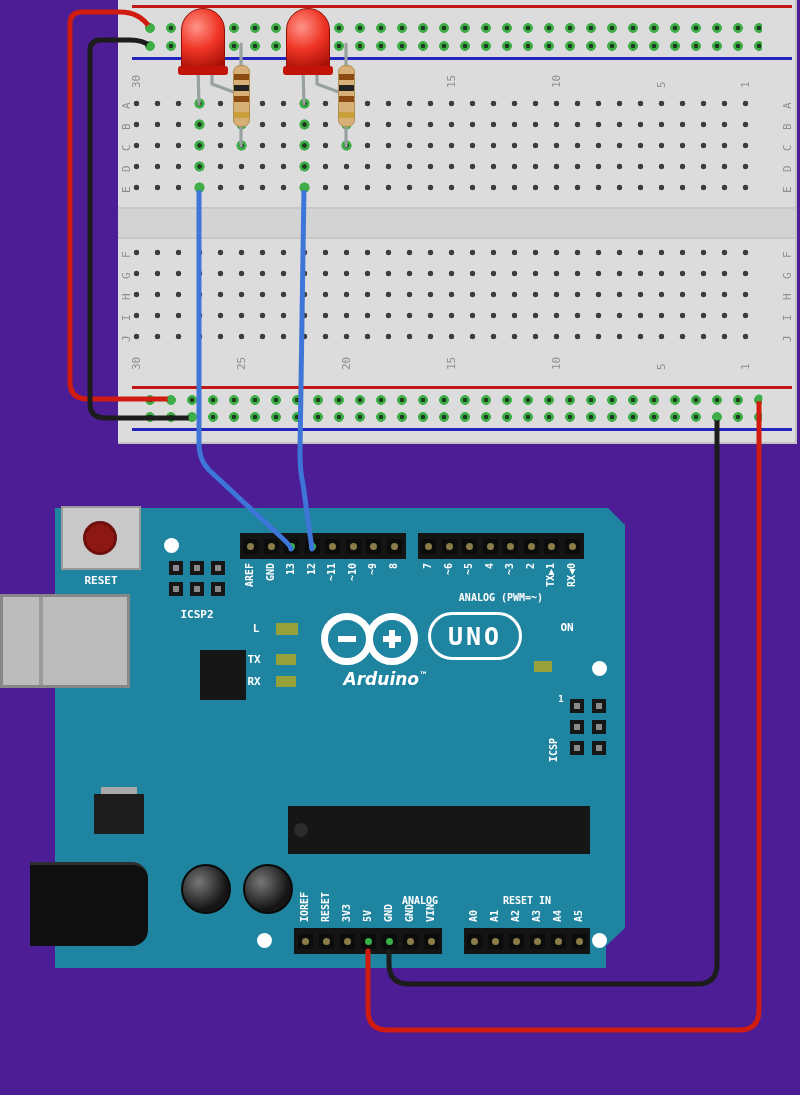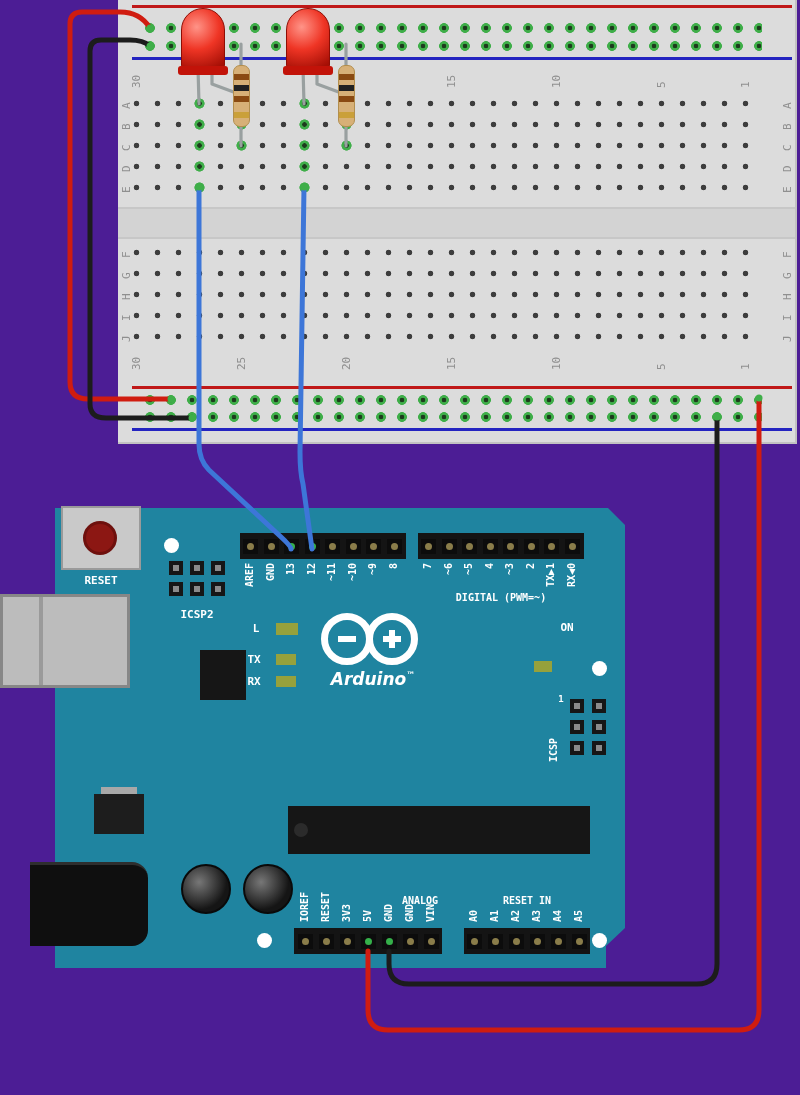--- a/index.html
+++ b/index.html
@@ -46,21 +46,21 @@
   .mhole{position:absolute;width:15px;height:15px;border-radius:50%;background:#fff;z-index:3}
   .reset-block{position:absolute;left:61px;top:506px;width:80px;height:64px;background:#c9c9c9;
       border:2px solid #9a9a9a;z-index:3}
   .reset-btn{position:absolute;left:83px;top:521px;width:34px;height:34px;border-radius:50%;
       background:#8c1713;border:3px solid #6e100d;z-index:4}
   .usb{position:absolute;left:0;top:594px;width:130px;height:94px;background:#bcbcbc;
       border:3px solid #878787;z-index:3}
   .usb-seam{position:absolute;left:36px;top:0;width:4px;height:100%;background:#9a9a9a}
   .ring{position:absolute;width:52px;height:52px;border:7px solid #fff;border-radius:50%;z-index:3}
   .sym{position:absolute;background:#fff}
-  .brand{position:absolute;left:318px;top:669px;width:110px;text-align:center;color:#fff;
+  .brand{position:absolute;left:318px;top:669px;width:110px;text-align:right;color:#fff;
       font:bold italic 17px "DejaVu Sans",sans-serif;z-index:3}
   .brand sup{font-size:9px;font-style:normal}
   .uno{position:absolute;left:428px;top:612px;width:94px;height:48px;border:3px solid #fff;border-radius:24px;
       color:#fff;display:flex;align-items:center;justify-content:center;font-size:25px;font-weight:bold;
       letter-spacing:3px;z-index:3}
   .sled{position:absolute;background:#96a13c;z-index:3}
   .chip{position:absolute;background:#161616;z-index:3}
   .notch{position:absolute;width:14px;height:14px;border-radius:50%;background:#2b2b2b;top:17px;left:6px}
   .reg-body{position:absolute;left:94px;top:794px;width:50px;height:40px;background:#1d1d1d;z-index:3}
   .reg-tab{position:absolute;left:101px;top:787px;width:36px;height:9px;background:#a8a8a8;z-index:3}
@@ -150,21 +150,21 @@
   <span class="lbl" style="left:64px;top:574px;width:74px">RESET</span>
 
   <div class="usb">
     <div class="usb-seam"></div>
   </div>
 
   <span class="lbl" style="left:168px;top:608px;width:58px">ICSP2</span>
 
   <div class="strip" style="left:240px;top:533px;width:166px"></div>
   <div class="strip" style="left:418px;top:533px;width:166px"></div>
-  <span class="caption" style="left:410px;top:592px;width:182px">DIGITAL (PWM=~)</span>
+  <span class="caption" style="left:410px;top:592px;width:182px">ANALOG (PWM=~)</span>
 
   <div class="mhole" style="left:164px;top:538px"></div>
   <div class="mhole" style="left:592px;top:661px"></div>
   <div class="mhole" style="left:257px;top:933px"></div>
   <div class="mhole" style="left:592px;top:933px"></div>
 
   <span class="lbl" style="left:250px;top:622px;width:12px">L</span>
   <div class="sled" style="left:276px;top:623px;width:22px;height:12px"></div>
   <span class="lbl" style="left:242px;top:653px;width:24px">TX</span>
   <div class="sled" style="left:276px;top:654px;width:20px;height:11px"></div>
@@ -172,20 +172,21 @@
   <div class="sled" style="left:276px;top:676px;width:20px;height:11px"></div>
 
   <div class="ring" style="left:321px;top:613px">
     <div class="sym" style="left:10px;top:16px;width:18px;height:6px"></div>
   </div>
   <div class="ring" style="left:366px;top:613px">
     <div class="sym" style="left:16px;top:10px;width:6px;height:18px"></div>
     <div class="sym" style="left:10px;top:16px;width:18px;height:6px"></div>
   </div>
   <div class="brand"><span>Arduino</span><sup>™</sup></div>
+  <div class="uno">UNO</div>
 
   <div class="sled" style="left:534px;top:661px;width:18px;height:11px"></div>
   <span class="lbl" style="left:554px;top:621px;width:26px">ON</span>
 
   <span class="vlabel-up pin-label" style="left:549px;top:762px">ICSP</span>
   <span class="lbl" style="left:556px;top:694px;width:10px;font-size:9px">1</span>
 
   <div class="chip" style="left:200px;top:650px;width:46px;height:50px"></div>
   <div class="chip" style="left:288px;top:806px;width:302px;height:48px">
     <div class="notch"></div>

